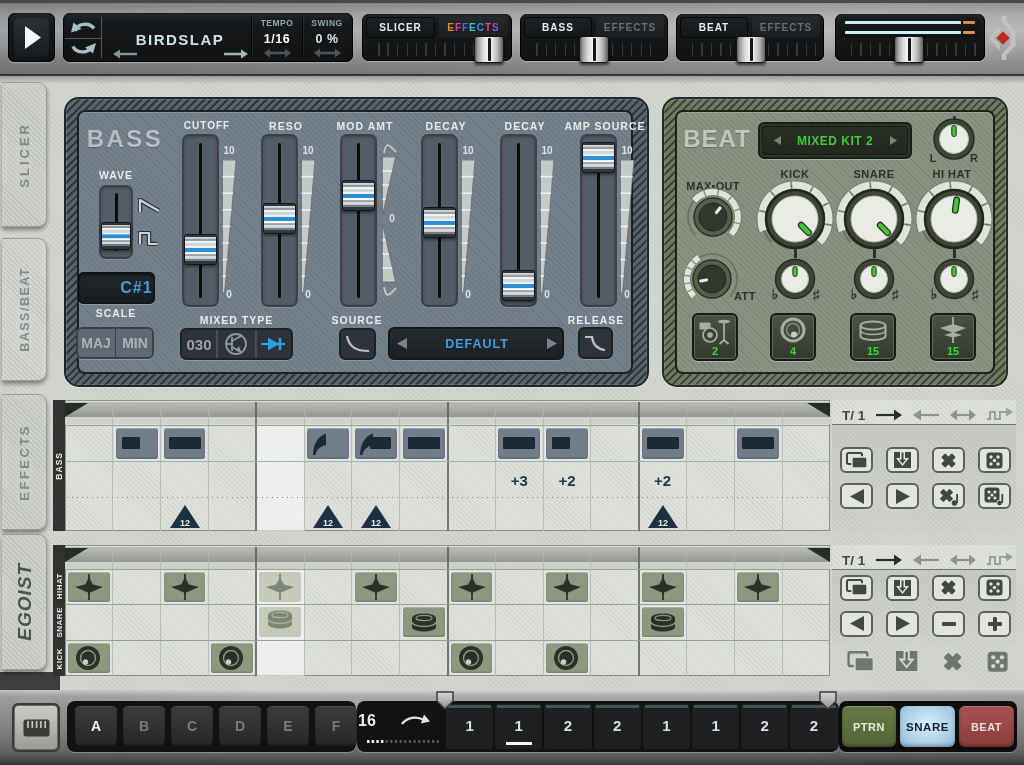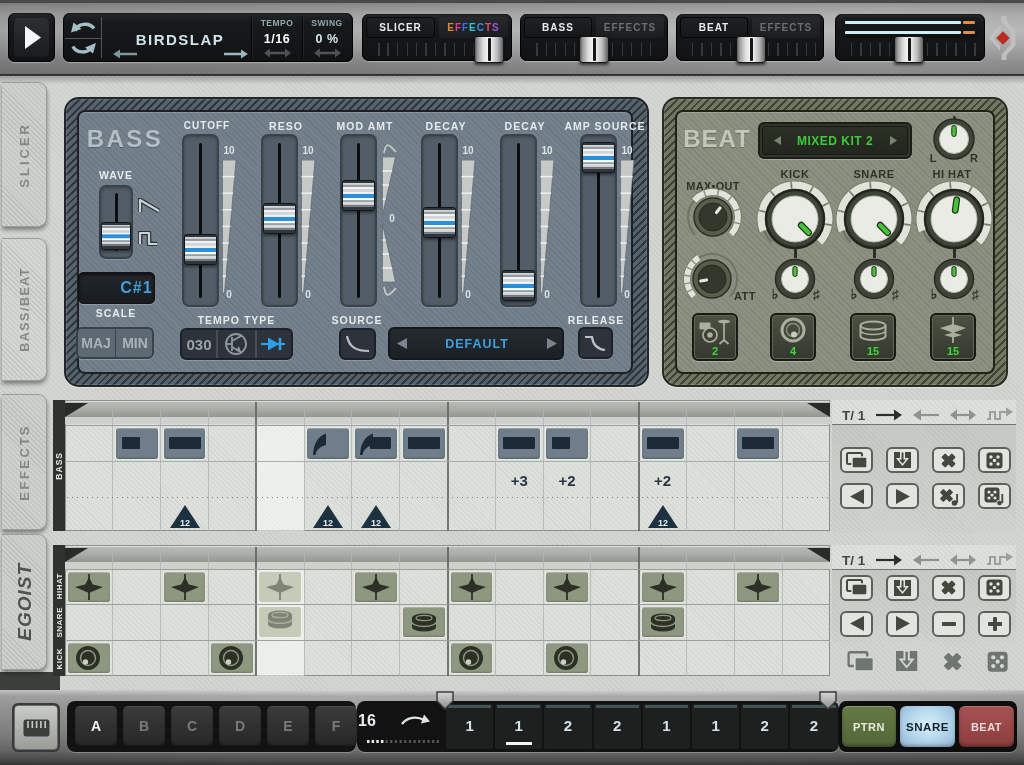--- a/index.html
+++ b/index.html
@@ -238,21 +238,21 @@
     <line x1="0.5" y1="97" x2="7.0" y2="97" stroke="#eef0ee" stroke-width="1.5"></line>
     <line x1="0.5" y1="111" x2="10.2" y2="111" stroke="#eef0ee" stroke-width="1.5"></line>
   </svg>
 <div style="position:absolute;left:381px;top:211px;width:22px;height:14px;display:flex;align-items:center;justify-content:center;color:#dde2e5;font-weight:bold;font-size:10px;">0</div>
 <svg style="position:absolute;left:383px;top:144px" width="14" height="10" viewBox="0 0 14 10">
     <path d="M1,9 C2,3 3.5,1 5,1 C8,2 11,6 13,8" fill="none" stroke="#c6cac6" stroke-width="1.7"></path>
   </svg>
 <svg style="position:absolute;left:383px;top:286px" width="14" height="10" viewBox="0 0 14 10">
     <path d="M1,1 C2,7 3.5,9 5,9 C8,8 11,4 13,2" fill="none" stroke="#c6cac6" stroke-width="1.7"></path>
   </svg>
-<div style="position:absolute;left:180px;top:313px;width:113px;height:13px;display:flex;align-items:center;justify-content:center;color:#e6eaec;font-weight:bold;font-size:10.5px;letter-spacing:1px;">TEMPO TYPE</div>
+<div style="position:absolute;left:180px;top:313px;width:113px;height:13px;display:flex;align-items:center;justify-content:center;color:#e6eaec;font-weight:bold;font-size:10.5px;letter-spacing:1px;">MIXED TYPE</div>
 <div style="position:absolute;left:180px;top:328px;width:113px;height:32px;background:#2d3339;border:2px solid #1b2126;border-radius:6px;box-shadow:0 1px 0 rgba(255,255,255,0.2);"></div>
 <div style="position:absolute;left:216px;top:330px;width:1.5px;height:28px;background:#454d55;"></div>
 <div style="position:absolute;left:255px;top:330px;width:1.5px;height:28px;background:#454d55;"></div>
 <div style="position:absolute;left:182px;top:328px;width:34px;height:32px;display:flex;align-items:center;justify-content:center;color:#99a2aa;font-weight:bold;font-size:15px;">030</div>
 <svg style="position:absolute;left:224px;top:332px" width="24" height="24" viewBox="0 0 24 24">
 <circle cx="12" cy="12" r="10" fill="none" stroke="#8f98a0" stroke-width="1.8"></circle>
 <line x1="8" y1="5" x2="8" y2="19" stroke="#8f98a0" stroke-width="1.8"></line>
 <line x1="2" y1="12" x2="8" y2="12" stroke="#8f98a0" stroke-width="1.8"></line>
 <line x1="8" y1="9" x2="17" y2="4" stroke="#8f98a0" stroke-width="1.8"></line>
 <line x1="8" y1="15" x2="17" y2="20" stroke="#8f98a0" stroke-width="1.8"></line>

